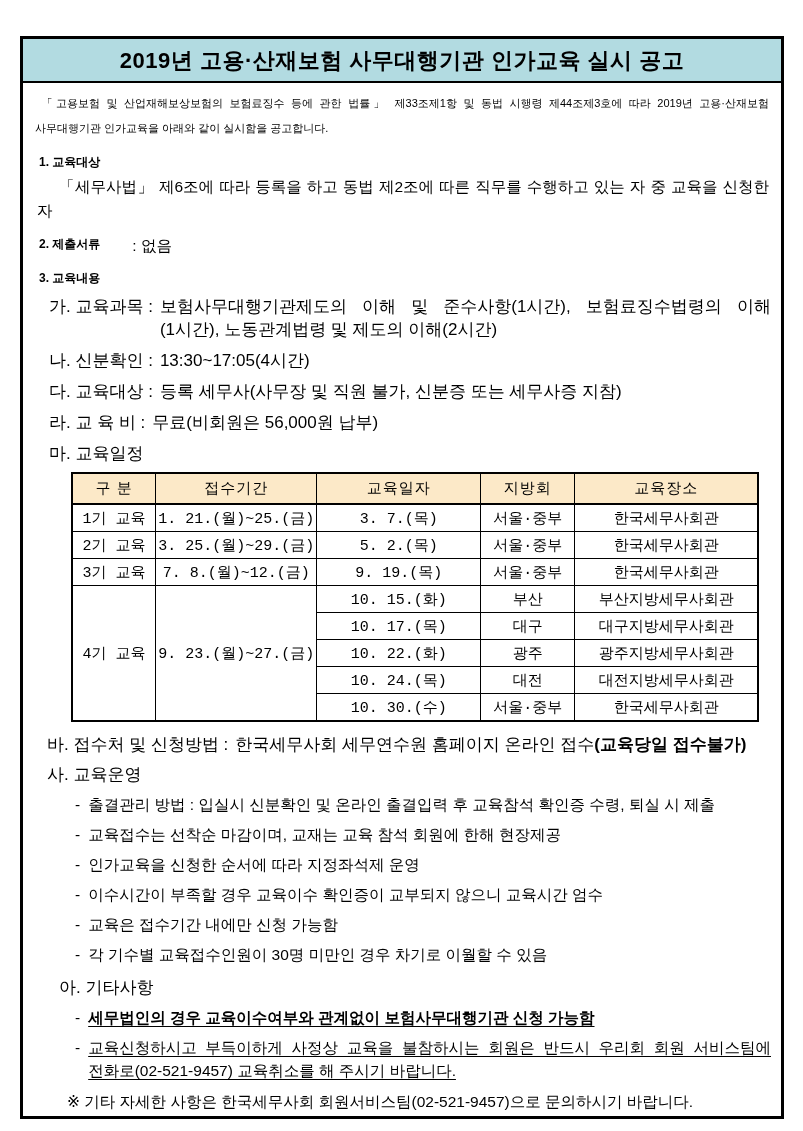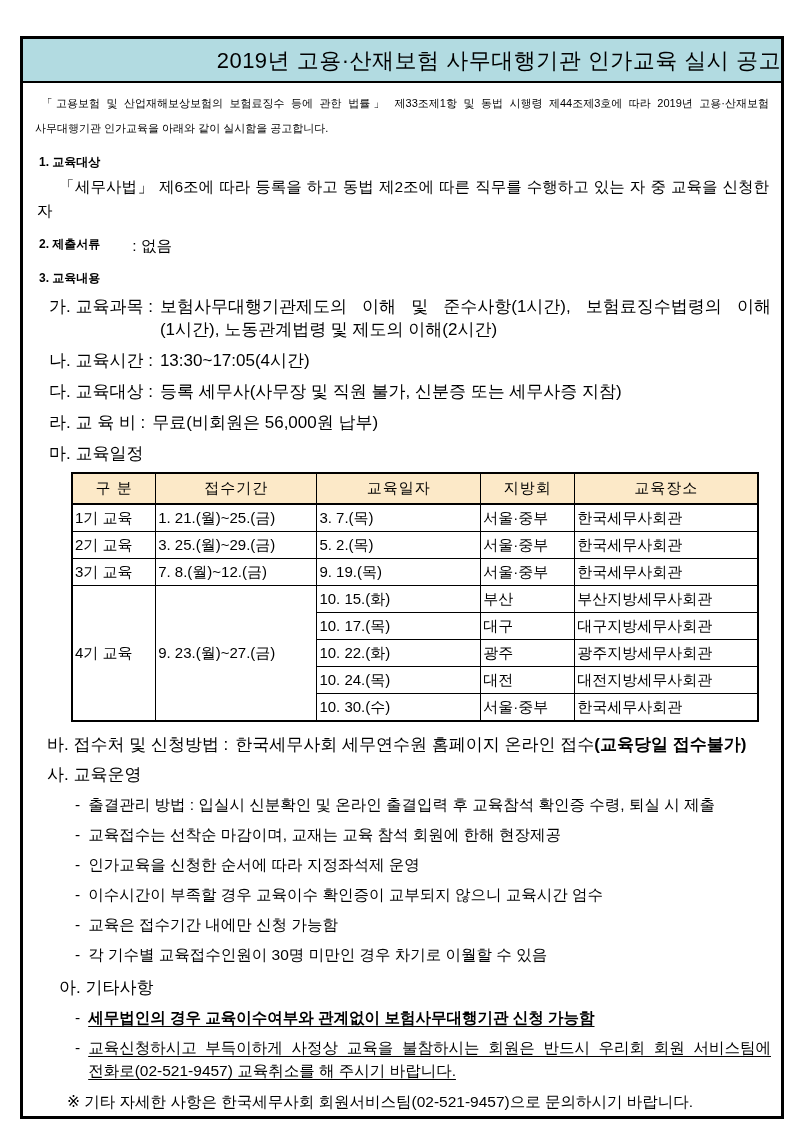--- a/index.html
+++ b/index.html
@@ -14,23 +14,23 @@
     left: 20px; top: 36px;
     width: 764px; height: 1083px;
     border: 3px solid #000;
     background: #fff;
     overflow: hidden;
   }
   .title-bar {
     height: 44px;
     background: var(--title-bg, #b2dbe1);
     border-bottom: 2px solid #000;
-    text-align: right;
+    text-align: center;
     font-size: 22px;
-    font-weight: normal;
+    font-weight: bold;
     line-height: 44px;
     letter-spacing: 0.5px;
   }
   .content { padding: 0 10px; }
   .intro {
     margin: 8px 2px 0 2px;
     font-size: 11px;
     line-height: 25px;
     text-align: justify;
     word-break: keep-all;
@@ -75,22 +75,24 @@
   table.schedule th {
     background: var(--table-header-bg, #fce9c8);
     border: 1px solid #000;
     border-bottom: 2px solid #000;
     font-weight: normal;
     padding: 5px 2px;
     letter-spacing: 1px;
   }
   table.schedule td {
     border: 1px solid #000;
+    text-align: center;
     padding: 3.5px 2px;
     word-break: keep-all;
+    font-family: Liberation Mono, monospace;
   }
   .bullets { margin: 4px 0 0 42px; }
   .bullet {
     display: flex;
     margin-top: 7px;
     font-size: 15.5px;
     line-height: 23px;
   }
   .bullet .dash { white-space: pre; margin-right: 8px; }
   .bullet .btxt { flex: 1; text-align: justify; word-break: keep-all; }
@@ -122,21 +124,21 @@
     </div>
 
     <div class="sec-label">3. 교육내용</div>
 
     <div class="item">
       <span class="lbl">가. 교육과목 :</span>
       <span class="txt">보험사무대행기관제도의 이해 및 준수사항(1시간), 보험료징수법령의 이해(1시간), 노동관계법령 및 제도의 이해(2시간)</span>
     </div>
 
     <div class="item">
-      <span class="lbl">나. 교육시간 :</span>
+      <span class="lbl">나. 신분확인 :</span>
       <span class="txt">13:30~17:05(4시간)</span>
     </div>
 
     <div class="item">
       <span class="lbl">다. 교육대상 :</span>
       <span class="txt">등록 세무사(사무장 및 직원 불가, 신분증 또는 세무사증 지참)</span>
     </div>
 
     <div class="item">
       <span class="lbl">라. 교 육 비 :</span>

